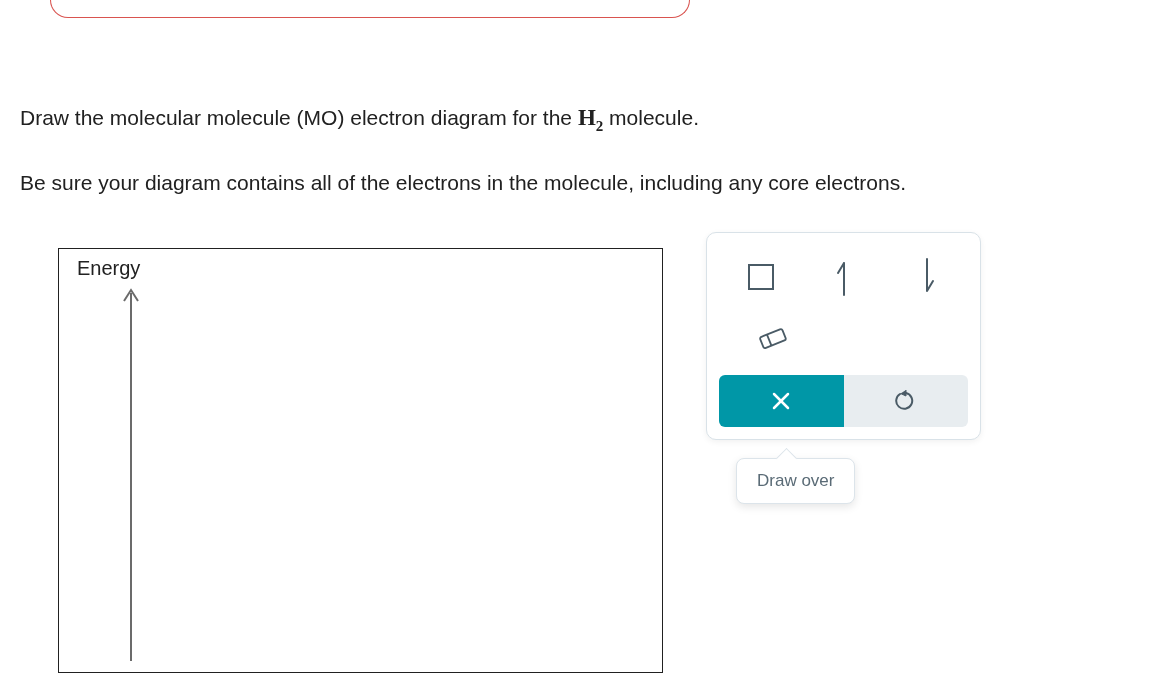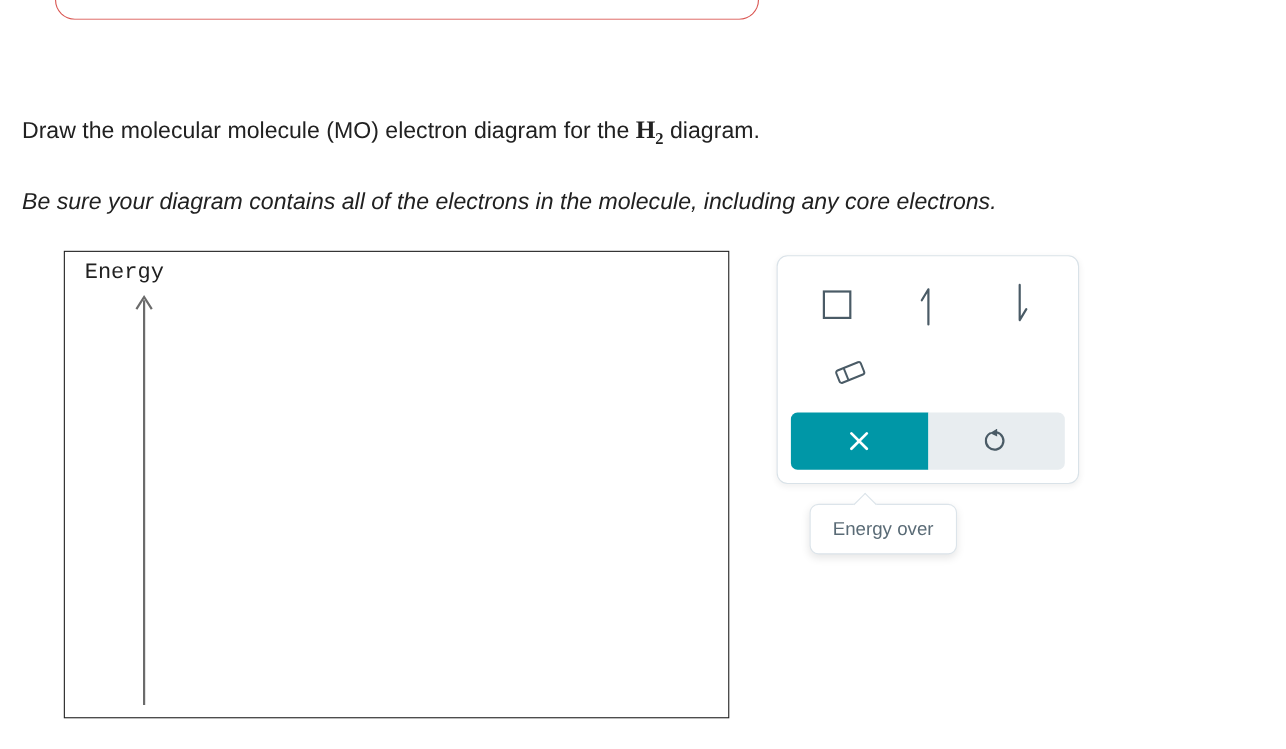--- a/index.html
+++ b/index.html
@@ -25,32 +25,31 @@
   }
   .question-text {
     position: absolute;
     top: 100px;
     left: 20px;
     font-size: 21px;
     color: #212121;
     line-height: 1.6;
   }
   .question-p1 { margin: 0 0 28px 0; }
-  .question-p2 { margin: 0; font-style: italic; }
+  .question-p2 { margin: 0; }
   .sub { font-size: 15px; vertical-align: sub; }
   .formula { font-family: 'Times New Roman', Times, serif; font-size: 23px; font-weight: bold; }
   .diagram-box {
     position: absolute;
-    top: 228px;
+    top: 248px;
     left: 58px;
     width: 605px;
     height: 425px;
     border: 1.5px solid #212121;
     background: #fff;
-    font-family: Liberation Mono, monospace;
   }
   .energy-label {
     position: absolute;
     top: 8px;
     left: 18px;
     font-size: 20px;
     color: #212121;
   }
   .energy-axis {
     position: absolute;
@@ -133,21 +132,21 @@
     transform: rotate(45deg);
   }
 </style>
 </head>
 <body>
 
 <div class="red-curve"></div>
 
 <div class="question-text">
   <p class="question-p1">
-    <span>Draw the molecular molecule (MO) electron diagram for the </span><span class="formula"><span>H</span><span class="sub">2</span></span><span> diagram.</span>
+    <span>Draw the molecular molecule (MO) electron diagram for the </span><span class="formula"><span>H</span><span class="sub">2</span></span><span> molecule.</span>
   </p>
   <p class="question-p2">Be sure your diagram contains all of the electrons in the molecule, including any core electrons.</p>
 </div>
 
 <div class="diagram-box">
   <div class="energy-label">Energy</div>
   <svg class="energy-axis" width="20" height="380">
     <line x1="10" y1="8" x2="10" y2="376" stroke="#6b6b6b" stroke-width="2"></line>
     <polyline points="3,16 10,5 17,16" fill="none" stroke="#6b6b6b" stroke-width="2"></polyline>
   </svg>
@@ -189,14 +188,14 @@
     <div class="action-btn reset-btn">
       <svg width="22" height="22" viewBox="0 0 22 22">
         <path d="M 5 4 A 8 8 0 1 0 11 3" fill="none" stroke="#4a5b66" stroke-width="2" stroke-linecap="round"></path>
         <polyline points="11,0 11,6 5.5,3.5" fill="#4a5b66" stroke="#4a5b66" stroke-width="1"></polyline>
       </svg>
     </div>
   </div>
 </div>
 
 <div class="tooltip">
-  <span>Energy over</span>
+  <span>Draw over</span>
 </div>
 
 </body></html>

